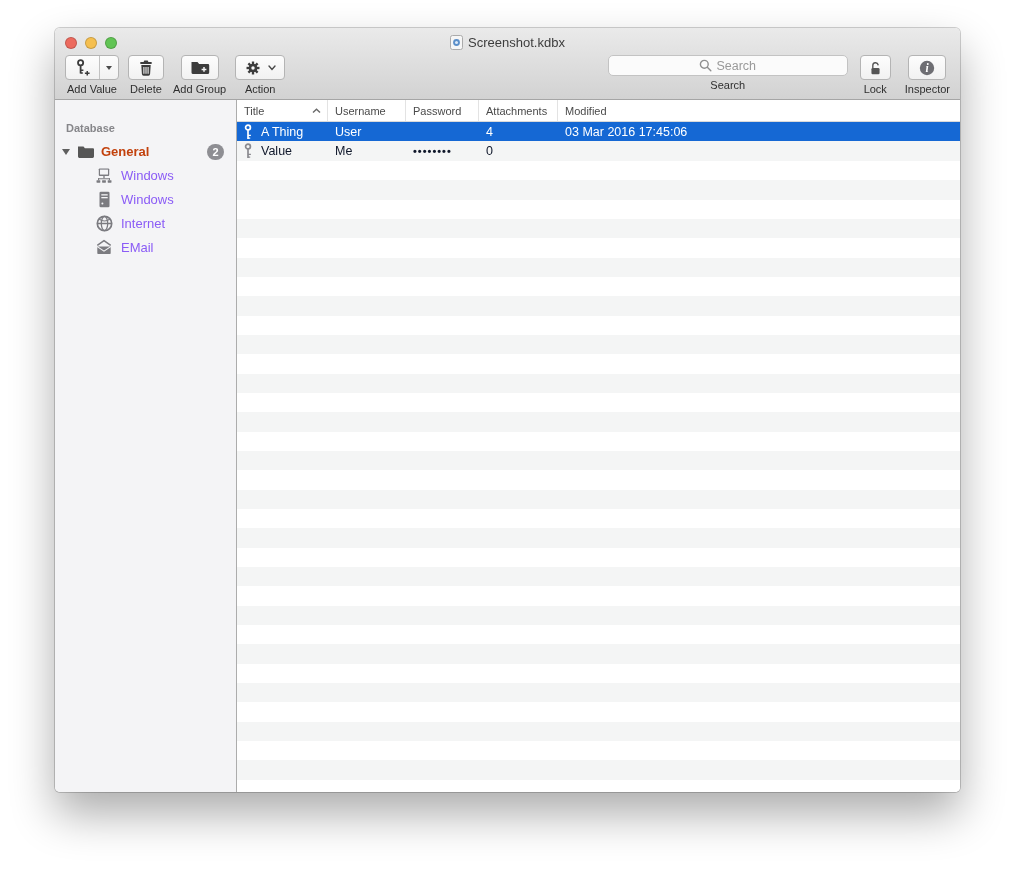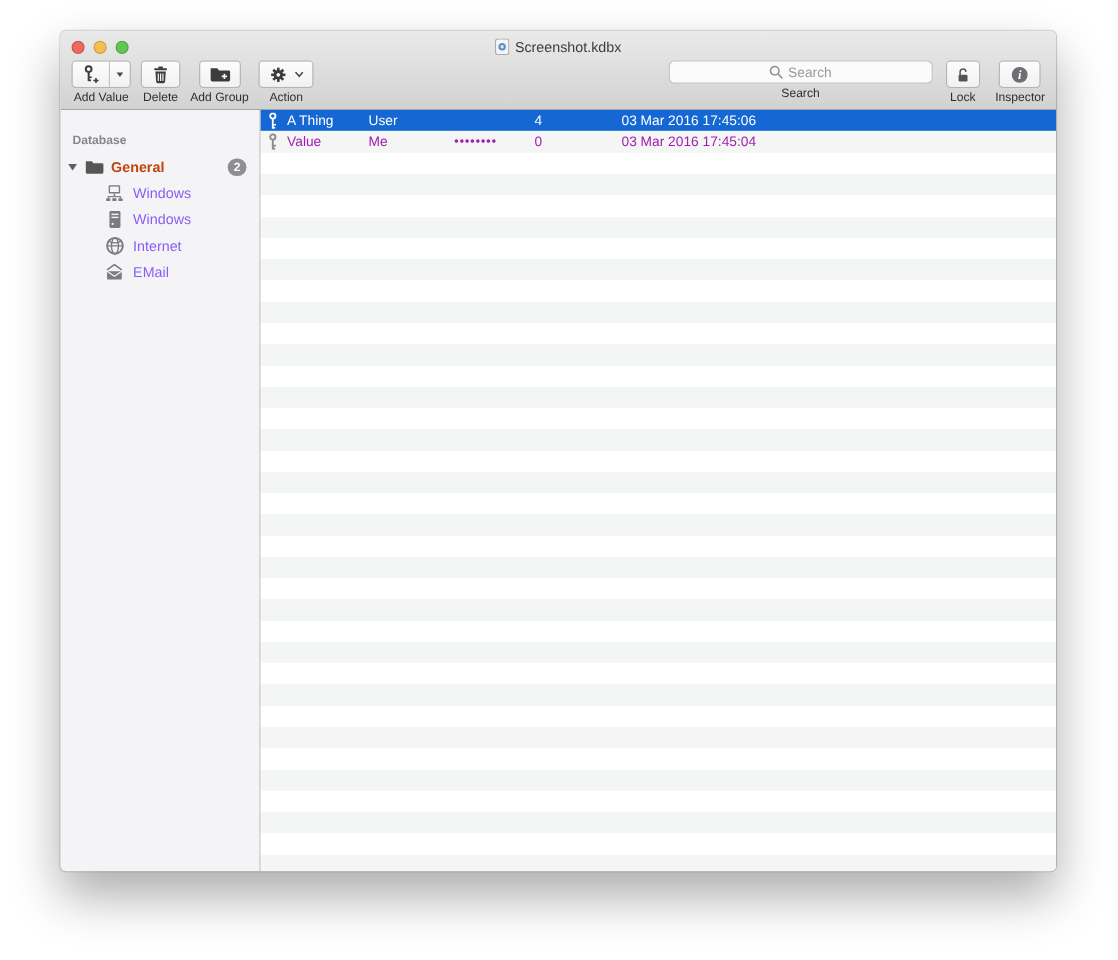--- a/index.html
+++ b/index.html
@@ -56,21 +56,21 @@
   .sub-row { height:24px; display:flex; align-items:center; padding-left:40px; }
   .sub-row .s-label { font-size:13px; color:#8b5cf6; margin-left:8px; }
   .sicon { display:flex; width:18px; justify-content:center; }
   
   .content { flex:1; display:flex; flex-direction:column; background:#fff; }
   .thead { height:22px; display:flex; background:#fff; border-bottom:1px solid #dadada; }
   .th { font-size:11px; color:#4a4a4a; display:flex; align-items:center; padding-left:7px; border-right:1px solid #e3e3e3; }
   .th:last-child { border-right:none; flex:1; }
   .w-title{ width:91px; } .w-user{ width:78px; } .w-pass{ width:73px; } .w-att{ width:79px; }
   .sort-chev { margin-left:auto; margin-right:6px; display:flex; }
-  .trow { height:19.33px; display:flex; align-items:center; font-size:12.5px; color:#a21caf; }
+  .trow { height:19.33px; display:flex; align-items:center; font-size:12.5px; color:#0f172a; }
   .trow.selected { background:#1568d4; color:#fff; }
   .trow.stripe { background:#f4f5f5; }
   .td { padding-left:7px; overflow:hidden; white-space:nowrap; }
   .td.title-cell { display:flex; align-items:center; padding-left:6px; }
   .td.title-cell .key { color:#8a8a8f; display:flex; margin-right:8px; }
   .trow.selected .td.title-cell .key { color:#fff; }
   .td.pass-cell { letter-spacing:1px; font-weight:700; font-size:11px; }
   .td.mod-cell { flex:1; }
   .filler { flex:1; background:repeating-linear-gradient(to bottom, #ffffff 0 19.33px, #f4f5f5 19.33px 38.66px); }
 </style>
@@ -268,20 +268,42 @@
             <rect x="2.3" y="7.6" width="13.4" height="7.4" rx="0.8" fill="#7b7b80"></rect>
             <path d="M2.3 7.6 L9 12.2 L15.7 7.6" fill="none" stroke="#f4f4f6" stroke-width="1.1"></path>
           </svg>
         </span>
         <span class="s-label">EMail</span>
       </div>
 
     </div>
 
     <div class="content">
+      <div class="thead">
+        <div class="th w-title">
+          <span>Title</span>
+          <span class="sort-chev">
+            <svg width="9" height="6" viewBox="0 0 9 6">
+                <polyline points="1,4.6 4.5,1.2 8,4.6" fill="none" stroke="#6a6a6a" stroke-width="1.4"></polyline>
+              </svg>
+          </span>
+        </div>
+        <div class="th w-user">
+            <span>Username</span>
+          </div>
+        <div class="th w-pass">
+            <span>Password</span>
+          </div>
+        <div class="th w-att">
+            <span>Attachments</span>
+          </div>
+        <div class="th">
+            <span>Modified</span>
+          </div>
+      </div>
 
       <div class="trow selected">
         <div class="td title-cell w-title">
           <span class="key">
             <svg width="10" height="16" viewBox="0 0 10 16" fill="none" stroke="currentColor">
               <circle cx="5" cy="3.5" r="2.4" stroke-width="1.7"></circle>
               <line x1="5" y1="5.9" x2="5" y2="15" stroke-width="1.7"></line>
               <line x1="5" y1="11.4" x2="7.9" y2="11.4" stroke-width="1.4"></line>
               <line x1="5" y1="14.1" x2="7.2" y2="14.1" stroke-width="1.4"></line>
             </svg>
@@ -302,20 +324,19 @@
               <line x1="5" y1="5.9" x2="5" y2="15" stroke-width="1.7"></line>
               <line x1="5" y1="11.4" x2="7.9" y2="11.4" stroke-width="1.4"></line>
               <line x1="5" y1="14.1" x2="7.2" y2="14.1" stroke-width="1.4"></line>
             </svg>
           </span>
           <span>Value</span>
         </div>
         <div class="td w-user">Me</div>
         <div class="td pass-cell w-pass">••••••••</div>
         <div class="td w-att">0</div>
-        <div class="td mod-cell">03 Mar 2016 17:45:04</div>
       </div>
 
       <div class="filler"></div>
     </div>
 
   </div>
 </div>
 
 </body></html>

